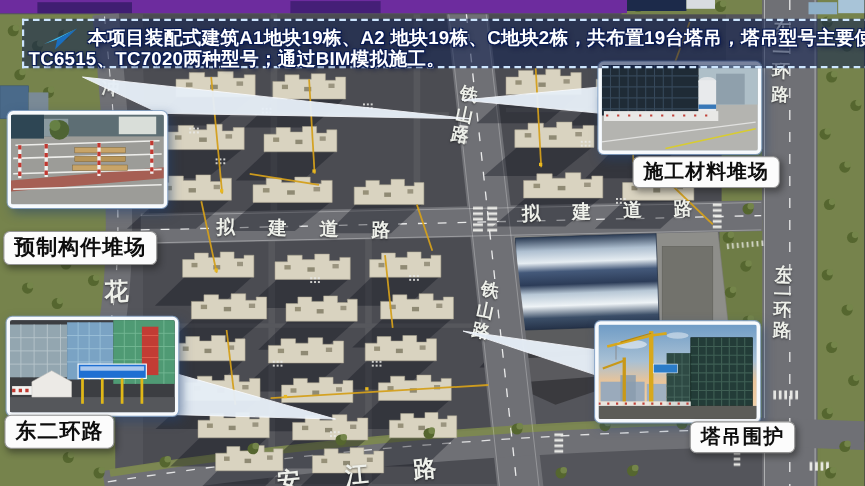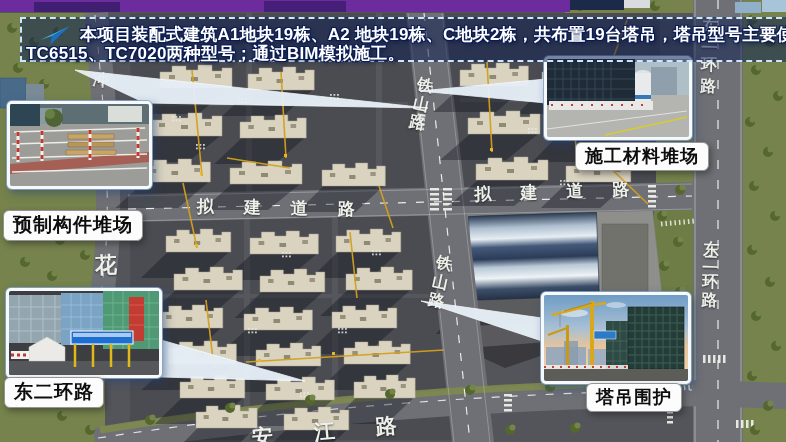--- a/index.html
+++ b/index.html
@@ -530,21 +530,21 @@
       <rect x="50" y="36" width="22" height="8" fill="#2b7cc8" stroke="#ffffff" stroke-width=".5"></rect>
       <rect y="70" width="84" height="5" fill="#e8e8e6" opacity=".9"></rect>
       <line x1="0" y1="72" x2="84" y2="72" stroke="#c04038" stroke-width="2" stroke-dasharray="2 6"></line>
       <rect y="74" width="144" height="12" fill="#5c5c58"></rect>
     </svg>
   </div>
 
   <div class="maplabel" style="left:3px;top:186px;margin-top:24px;">预制构件堆场</div>
   <div class="maplabel" style="left:575px;top:142px;font-size:18px;">施工材料堆场</div>
   <div class="maplabel" style="left:4px;top:377px;">东二环路</div>
-  <div class="maplabel" style="left:586px;top:383px;font-size:18px;">塔吊围护</div>
+  <div class="maplabel" style="left:627px;top:383px;font-size:18px;">塔吊围护</div>
 
   <div class="topbar" style="left:0;top:0;width:570px;height:12px;background:#6d2c9e;"></div>
   <div class="topbar" style="left:34px;top:2px;width:86px;height:10px;background:rgba(20,16,70,.5);"></div>
   <div class="topbar" style="left:264px;top:1px;width:82px;height:11px;background:rgba(20,16,70,.45);"></div>
   <div class="topbar" style="left:570px;top:0;width:54px;height:10px;background:#1c2a4a;"></div>
   <div class="topbar" style="left:624px;top:0;width:26px;height:8px;background:#d8dce0;"></div>
 
   <div id="banner">
     <svg id="plane-icon" width="34" height="24" viewBox="0 0 34 24">
       <polygon points="2,16 32,2 14,12" fill="#3ab4ea"></polygon>

